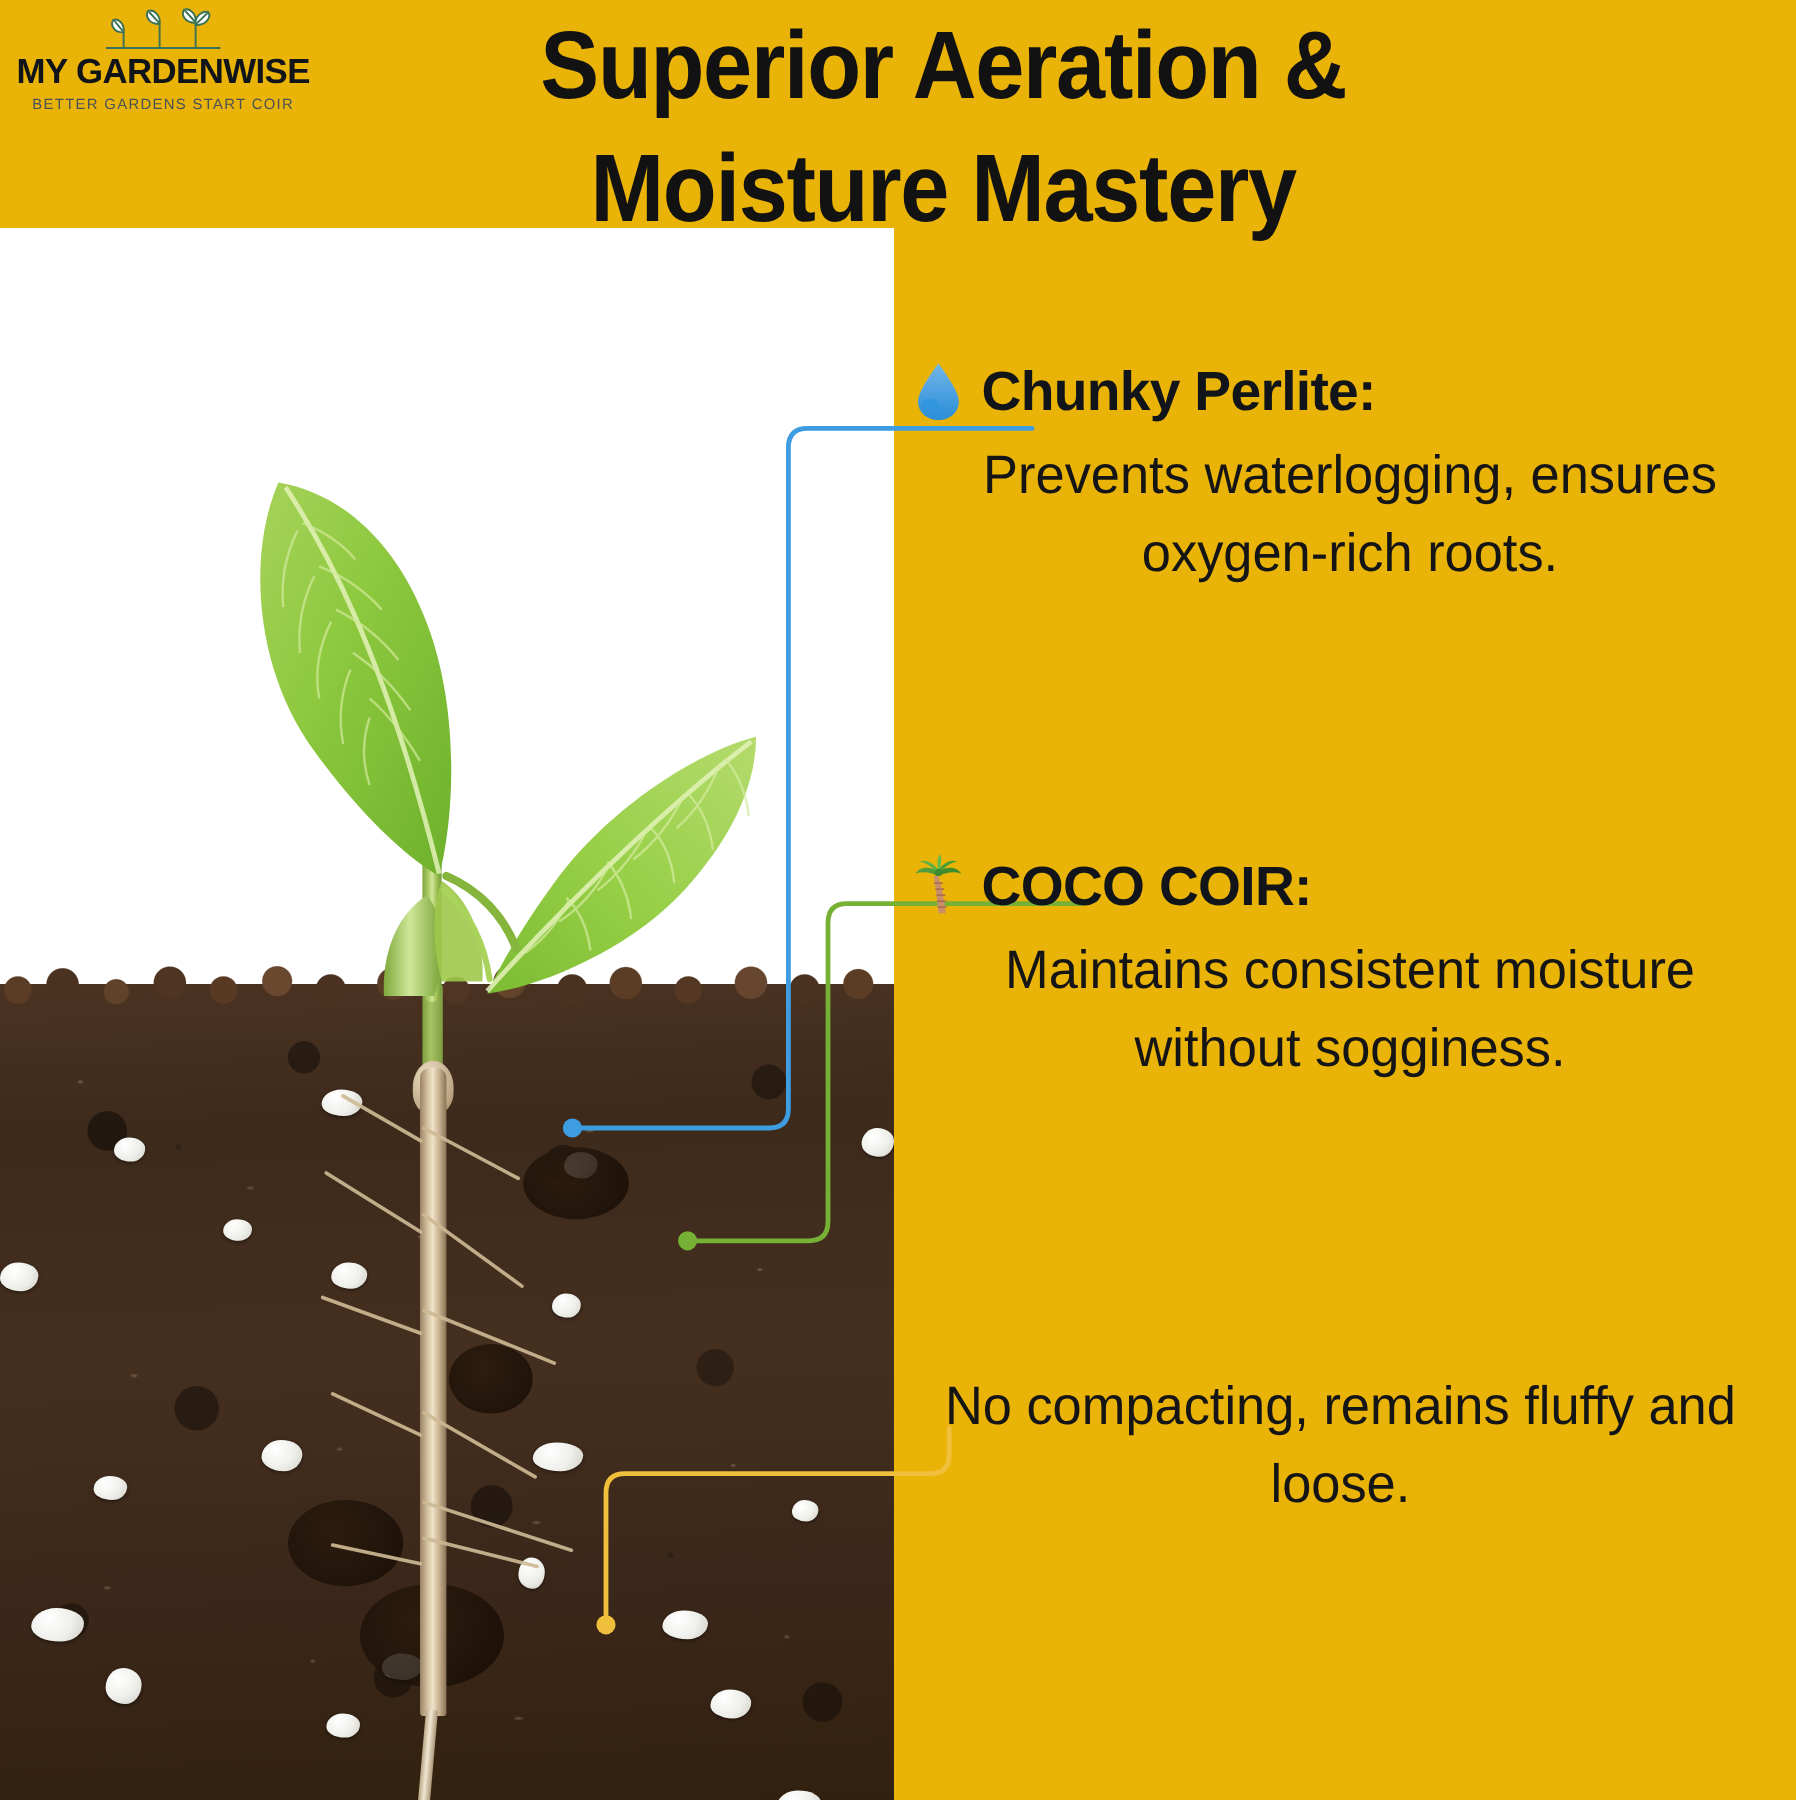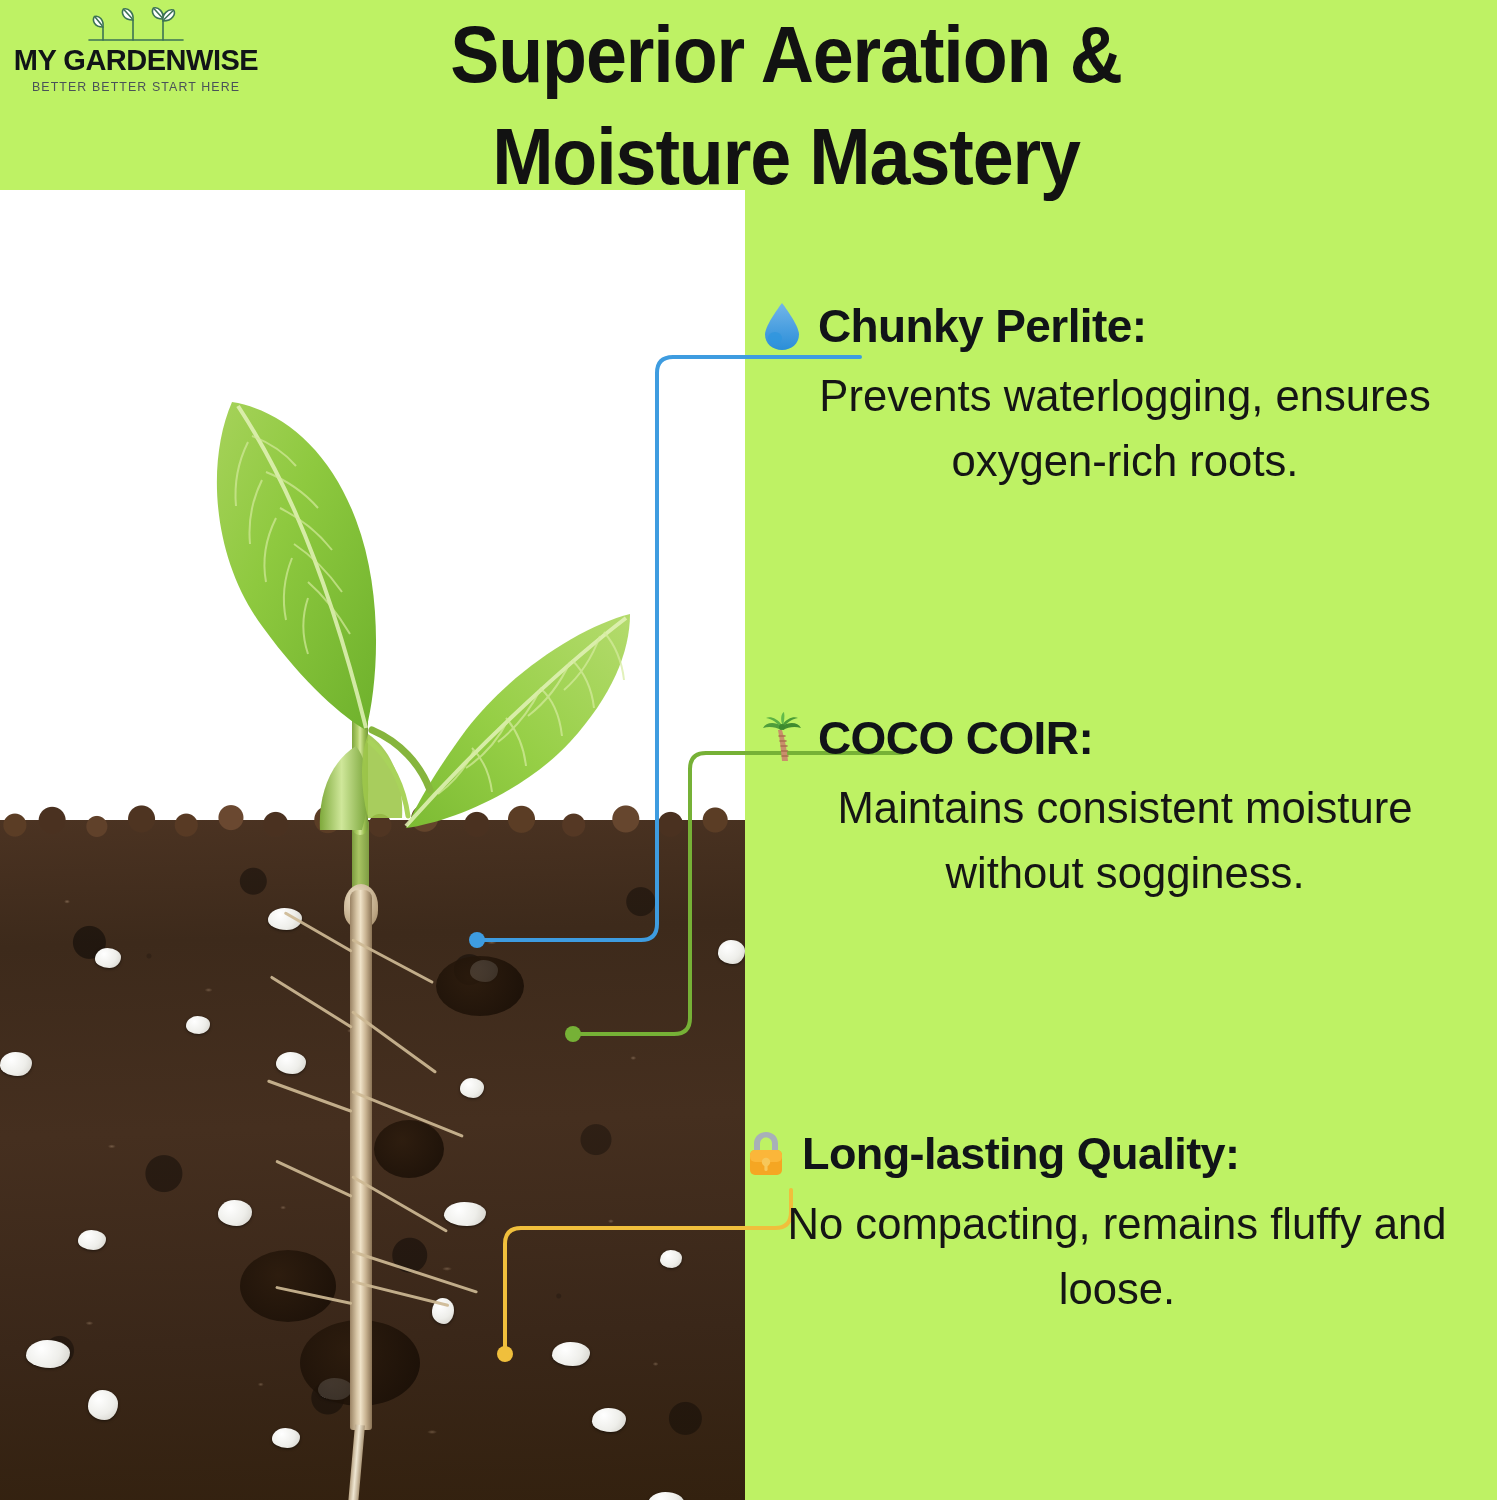--- a/index.html
+++ b/index.html
@@ -4,21 +4,21 @@
 <title>Superior Aeration &amp; Moisture Mastery</title>
 <style>
   html,body{margin:0;padding:0;}
   body{
     width:1497px;height:1500px;
     background:#ffffff;
     font-family:"Liberation Sans", sans-serif;
     overflow:hidden;
     position:relative;
   }
-  .stage{position:absolute;left:0;top:0;width:1497px;height:1500px;overflow:hidden;background:#bef264;}
+  .stage{position:absolute;left:0;top:0;width:1497px;height:1500px;overflow:hidden;background:#eab308;}
 
   
   .logo{position:absolute;left:10px;top:6px;width:252px;height:86px;text-align:center;}
   .logo-mark{width:110px;height:38px;margin:0 auto 2px;display:block;}
   .logo-name{
     font-family:"Liberation Sans", sans-serif;
     font-weight:bold;font-size:29px;letter-spacing:-0.5px;
     color:#111418;line-height:1;white-space:nowrap;
   }
   .logo-tag{
@@ -180,21 +180,21 @@
         <path d="M52 14 C42 14 40 6.5 42.5 3 C47.5 1.6 53 7 52 14 Z" fill="#ffffff"></path>
         <path d="M43.5 4.2 L51 12.5"></path>
         <path d="M82 34 L82 8"></path>
         <path d="M82 13 C72 13 70 5.5 72.5 2 C77.5 0.6 83 6 82 13 Z" fill="#ffffff"></path>
         <path d="M73.5 3.2 L81 11.5"></path>
         <path d="M82 15 C92 15 95 7.5 92.5 4 C87 2.6 81 8 82 15 Z" fill="#ffffff"></path>
         <path d="M91.5 5.2 L83 13.5"></path>
       </g>
     </svg>
     <div class="logo-name">MY GARDENWISE</div>
-    <div class="logo-tag">BETTER BETTER START HERE</div>
+    <div class="logo-tag">BETTER GARDENS START COIR</div>
   </div>
 
   <div class="title">
     <div>Superior Aeration &amp;</div>
     <div>Moisture Mastery</div>
   </div>
 
   <div class="photo">
     <div class="sky"></div>
 
@@ -369,26 +369,16 @@
           <path d="M22 12 C20 5 22 1 24 0 C25 5 24 9 23 14 Z" fill="#62bb4a"></path>
           <circle cx="22" cy="15" r="3" fill="#3d8a2e"></circle>
         </g>
       </svg>
       <span class="ctitle">COCO COIR:</span>
     </div>
     <div class="c-body">Maintains consistent moisture without sogginess.</div>
   </div>
 
   <div class="callout" id="cal-quality">
-    <div class="c-head">
-      <svg class="emoji" viewBox="0 0 44 52">
-        <path d="M22 4 C14.8 4 10 9 10 15.5 V23 H16 V15.5 C16 12 18.6 9.6 22 9.6 C25.4 9.6 28 12 28 15.5 V23 H34 V15.5 C34 9 29.2 4 22 4 Z" fill="#a8b0b8"></path>
-        <rect x="6" y="22" width="32" height="25" rx="5" fill="#f5a623"></rect>
-        <rect x="6" y="22" width="32" height="12" rx="5" fill="#fbb63a"></rect>
-        <circle cx="22" cy="34" r="4.2" fill="#f7c75a"></circle>
-        <rect x="20.4" y="35" width="3.2" height="8" rx="1.6" fill="#f7c75a"></rect>
-      </svg>
-      <span class="ctitle">Long-lasting Quality:</span>
-    </div>
     <div class="c-body">No compacting, remains fluffy and loose.</div>
   </div>
 
 </div>
 
 </body></html>

